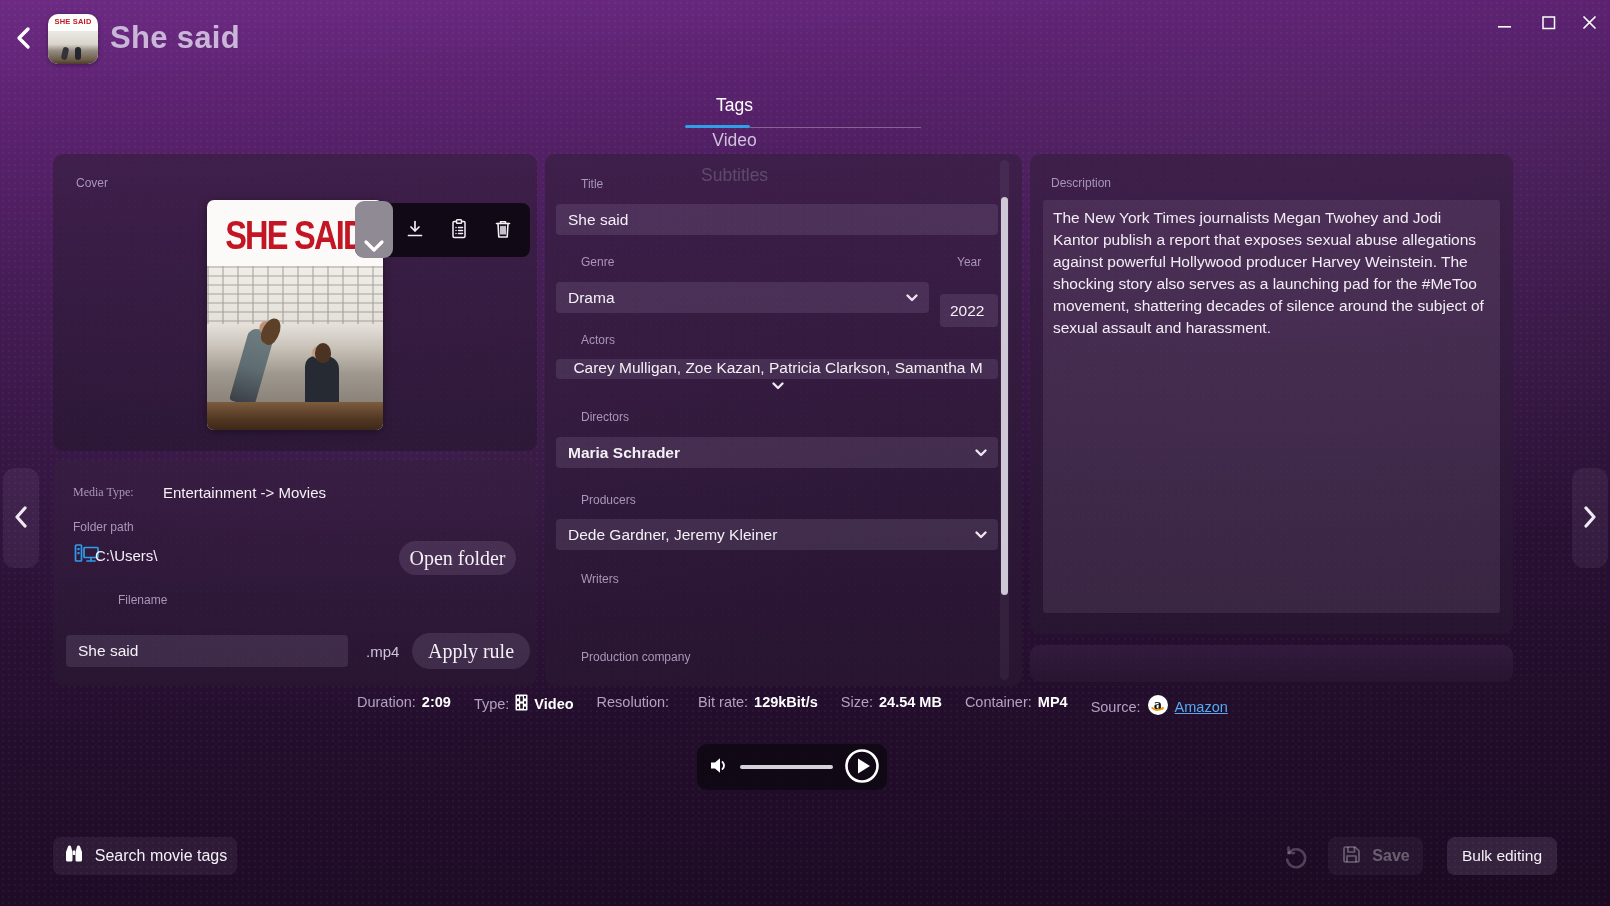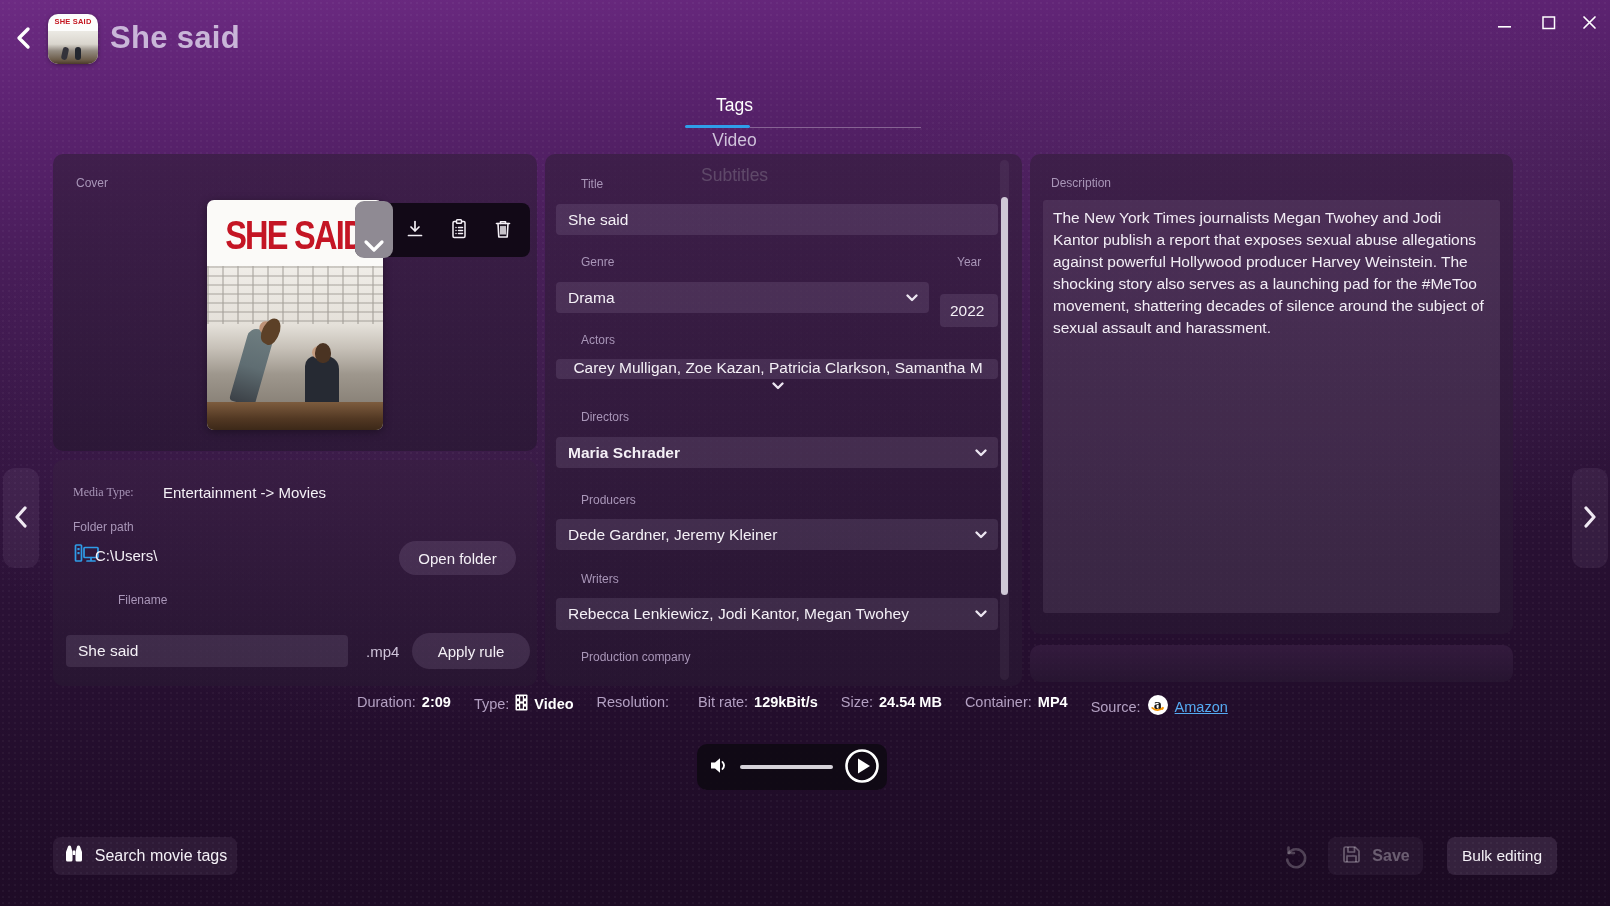--- a/index.html
+++ b/index.html
@@ -61,21 +61,21 @@
   .paper{position:absolute;bottom:20px;width:26px;height:8px;background:#f4f2ec;transform:skewX(-35deg);}
   .paper.p2{left:66px;} .paper.p3{left:112px;width:32px;bottom:16px;}
   .cover-toolbar{left:302px;top:49px;width:175px;height:54px;border-radius:8px;background:rgba(15,8,19,0.93);
     display:flex;align-items:center;justify-content:flex-end;gap:10px;padding-right:10px;box-sizing:border-box;}
   .tool-btn{width:34px;height:38px;background:none;border:none;display:flex;align-items:center;justify-content:center;cursor:pointer;padding:0;}
   .expand-btn{left:302px;top:47px;width:38px;height:57px;border-radius:9px;background:#8f8a93;border:none;cursor:pointer;padding:0;}
   .expand-btn svg{position:absolute;left:8px;bottom:5px;}
   
   .val{position:absolute;font-size:15px;color:#f4f0f6;}
   .pill{position:absolute;border:none;border-radius:18px;background:rgba(216,195,230,0.13);color:#f4f0f6;
-    font-size:15px;font-family:Liberation Sans, sans-serif;cursor:pointer;}
+    font-size:20px;font-family:Liberation Serif, serif;cursor:pointer;}
   .tinput{position:absolute;border:none;border-radius:4px;background:rgba(216,195,230,0.12);color:#f4f0f6;
     font-size:15.5px;font-family:inherit;padding:0 12px;box-sizing:border-box;outline:none;}
   
   .fselect{position:absolute;border-radius:4px;background:rgba(216,195,230,0.12);display:flex;align-items:center;
     justify-content:space-between;padding:0 10px 0 12px;box-sizing:border-box;font-size:15.5px;cursor:pointer;}
   .scrollbar{position:absolute;right:13px;top:6px;bottom:6px;width:9px;border-radius:5px;background:rgba(255,255,255,0.05);cursor:pointer;}
   .scroll-thumb{position:absolute;left:1px;top:37px;width:7px;height:398px;border-radius:4px;background:#cfc8d6;cursor:grab;}
   
   .desc-area{position:absolute;left:13px;top:46px;width:457px;height:413px;border:none;border-radius:3px;resize:none;
     background:rgba(216,195,230,0.10);color:#f2edf5;font-size:15.5px;line-height:1.42;font-family:inherit;
@@ -252,26 +252,20 @@
 
     <span class="lbl" style="left:36px;top:339px;">Producers</span>
     <div class="fselect" style="left:11px;top:365px;width:442px;height:31px;">
       <span>Dede Gardner, Jeremy Kleiner</span>
       <span><svg width="14" height="10" viewBox="0 0 14 10">
             <path d="M2.5 2.5 L7 7 L11.5 2.5" fill="none" stroke="#ece6f1" stroke-width="2.4" stroke-linecap="round" stroke-linejoin="round"></path>
           </svg></span>
     </div>
 
     <span class="lbl" style="left:36px;top:418px;">Writers</span>
-    <div class="fselect" style="left:11px;top:444px;width:442px;height:32px;">
-      <span>Rebecca Lenkiewicz, Jodi Kantor, Megan Twohey</span>
-      <span><svg width="14" height="10" viewBox="0 0 14 10">
-            <path d="M2.5 2.5 L7 7 L11.5 2.5" fill="none" stroke="#ece6f1" stroke-width="2.4" stroke-linecap="round" stroke-linejoin="round"></path>
-          </svg></span>
-    </div>
 
     <span class="lbl" style="left:36px;top:496px;">Production company</span>
 
     <div class="scrollbar">
       <div class="scroll-thumb"></div>
     </div>
   </section>
 
   <section class="card desc-card">
     <span class="lbl" style="left:21px;top:22px;">Description</span>

